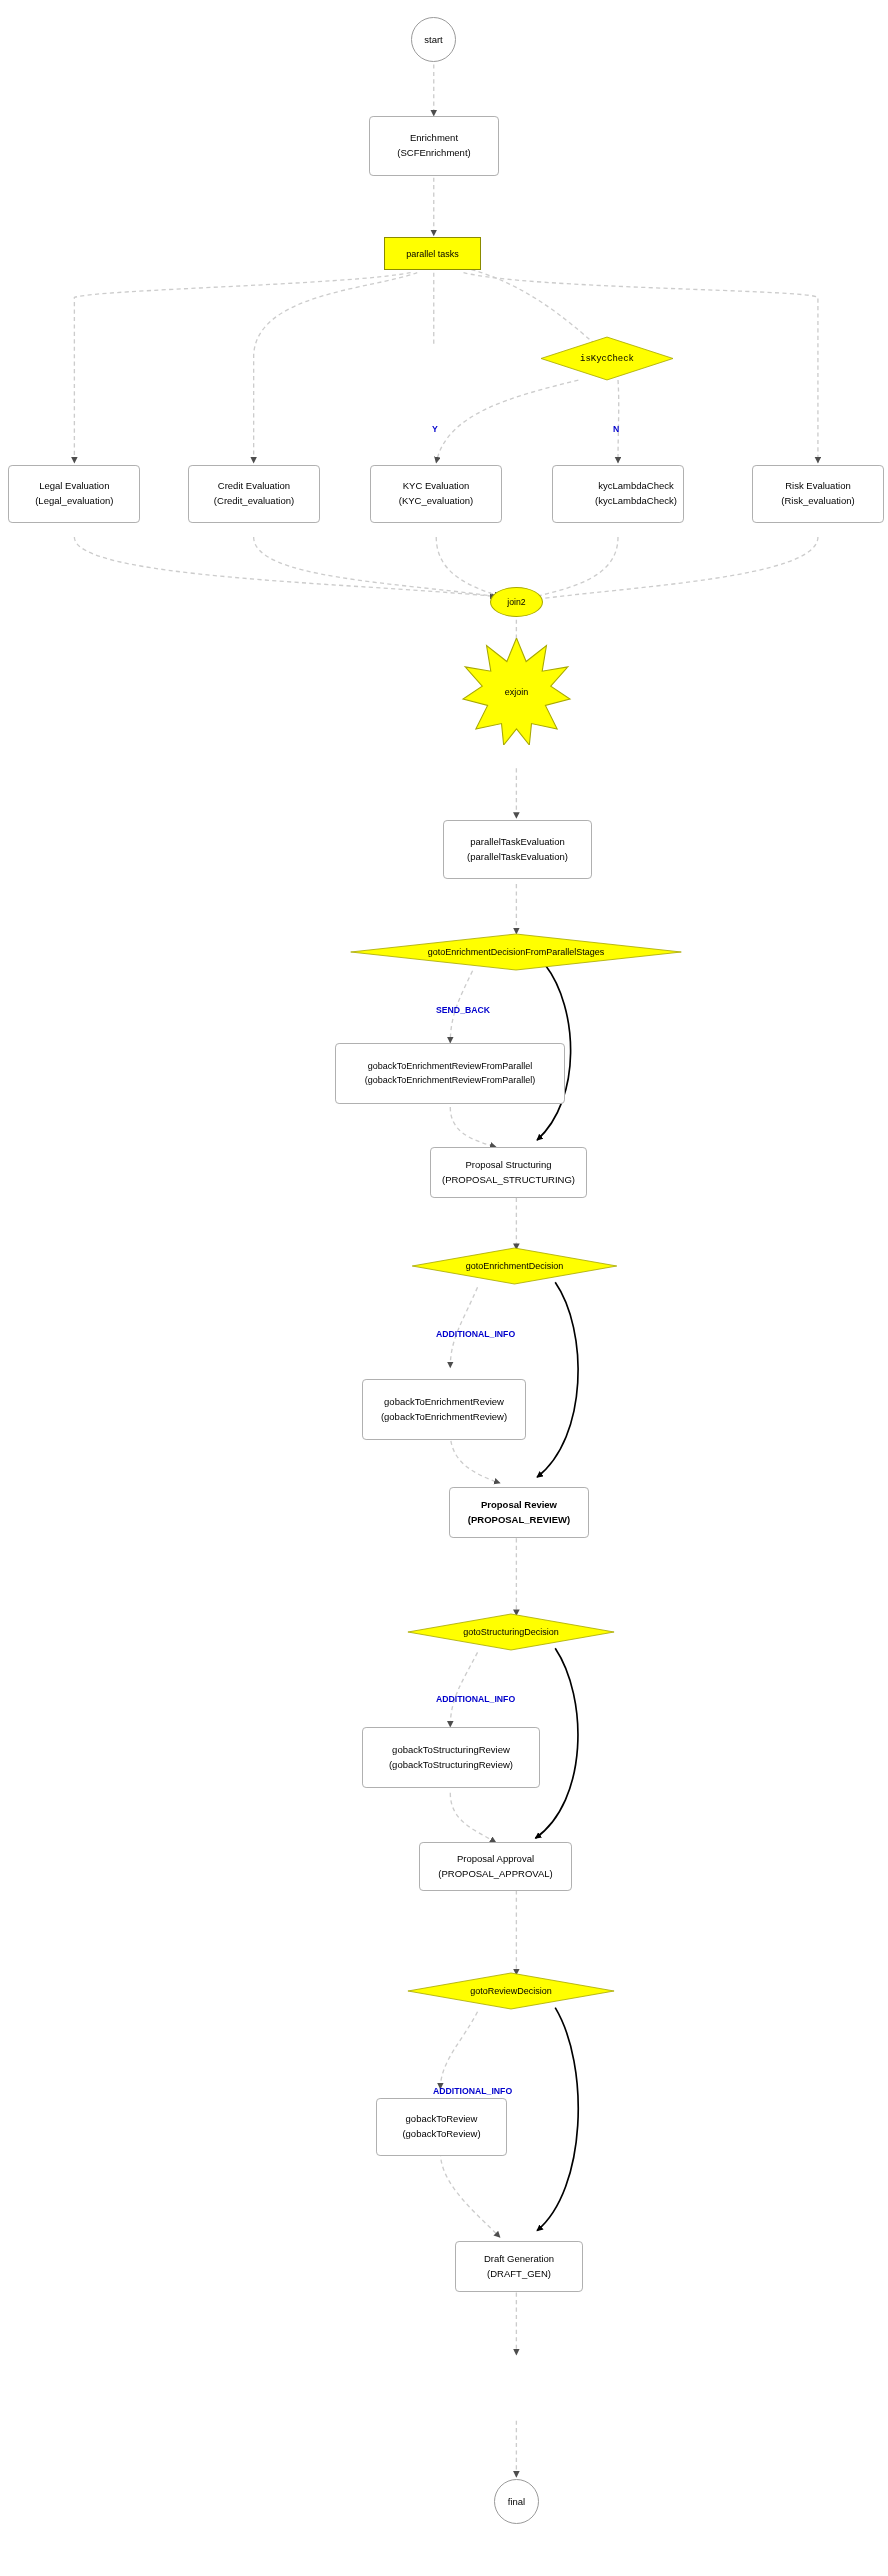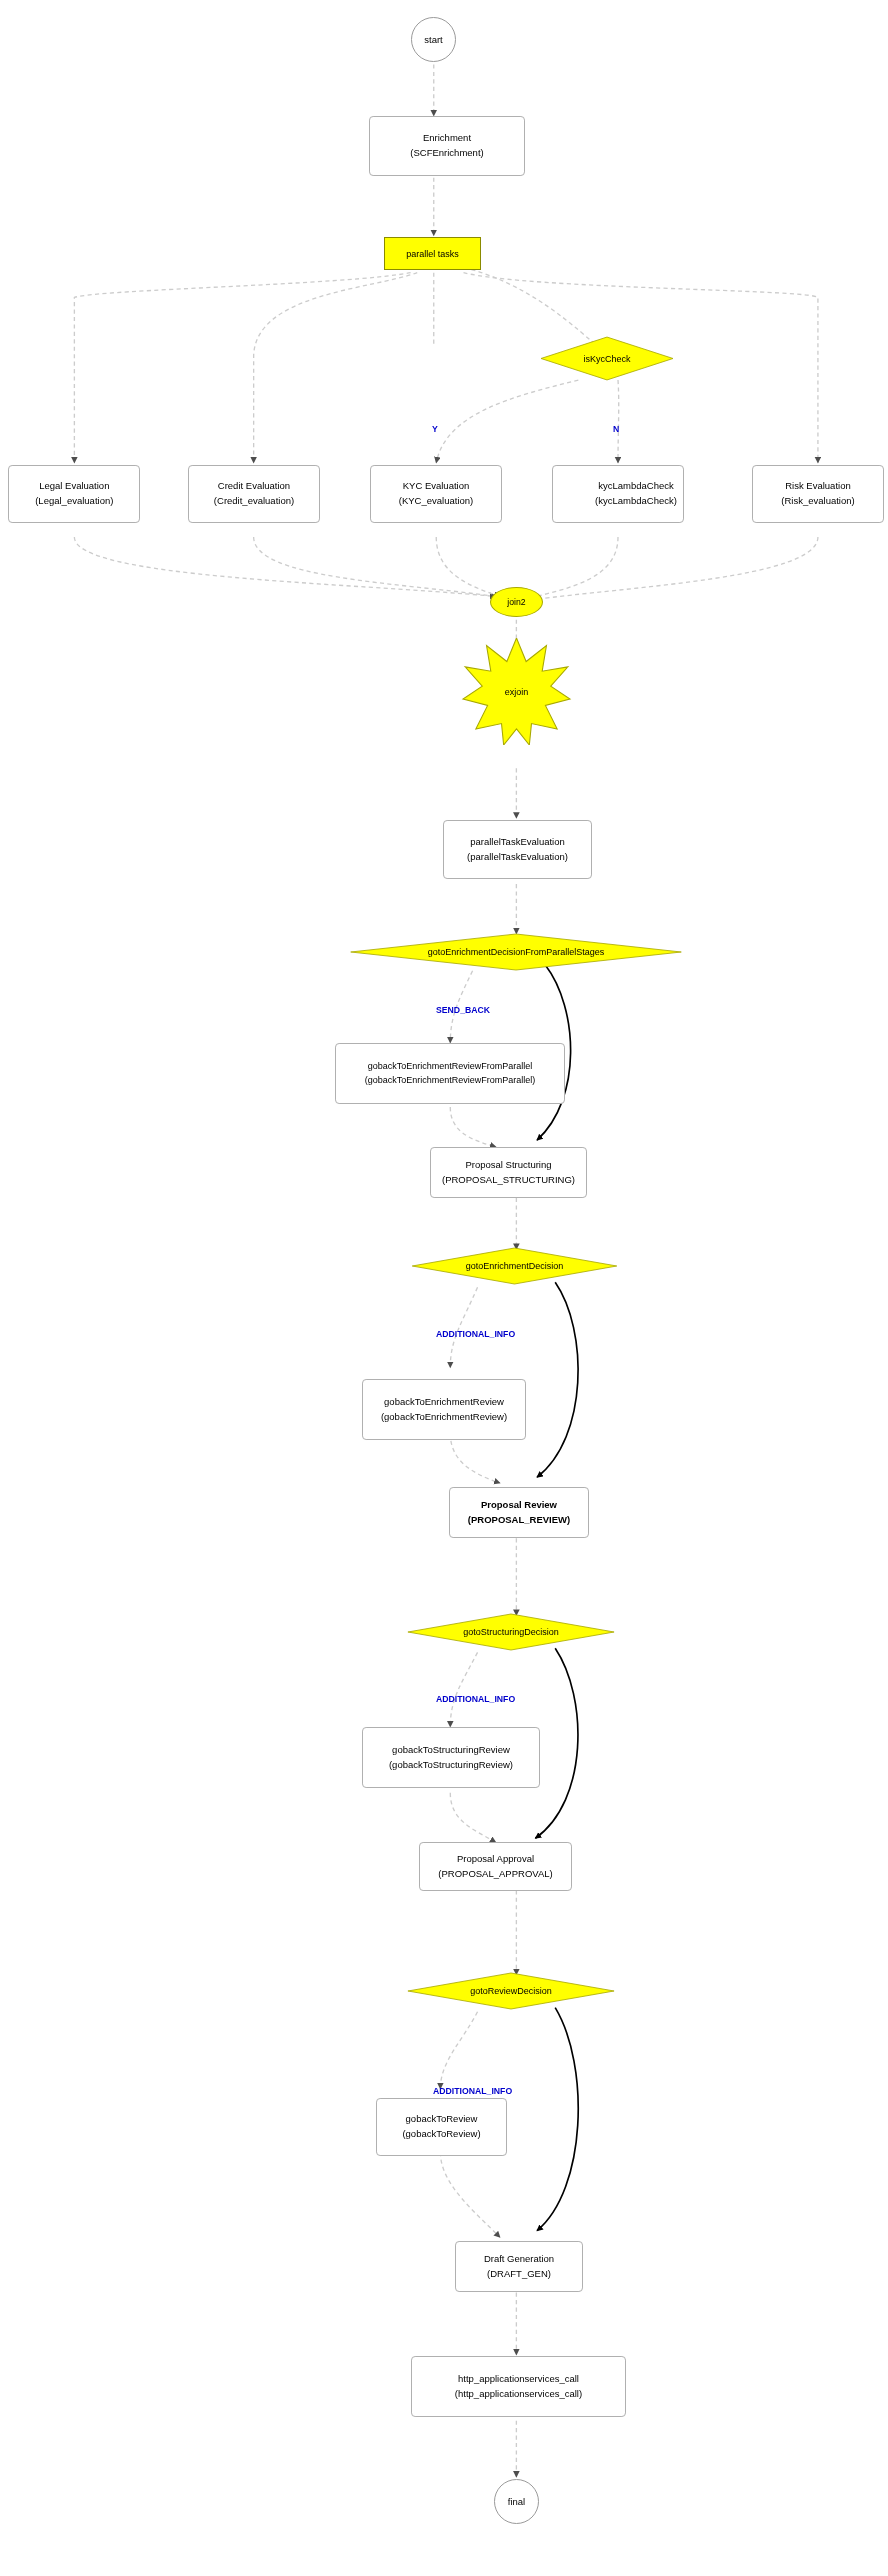--- a/index.html
+++ b/index.html
@@ -166,30 +166,30 @@
       <path d="M672,1552 C712,1610 712,1740 650,1788" marker-end="url(#ahb)"></path>
       <path d="M672,1995 C712,2055 712,2180 648,2225" marker-end="url(#ahb)"></path>
       <path d="M672,2430 C714,2500 710,2650 650,2700" marker-end="url(#ahb)"></path>
     </g>
   </svg>
 
   <div class="node circle" style="left:411px; top:16.5px; width:45px; height:45px;">
     <span>start</span>
   </div>
 
-  <div class="node task" style="left:369px; top:116px; width:156px; height:60px;">
+  <div class="node task" style="left:369px; top:116px; width:130px; height:60px;">
     <span class="l1">Enrichment</span>
     <span class="l2">(SCFEnrichment)</span>
   </div>
 
   <div class="node" style="left:384px; top:237px; width:97px; height:33px; background:#ffff00; border:0.8px solid #8a8a00; font-size:9px;">
     <span>parallel tasks</span>
   </div>
 
-  <div class="diamond-wrap" style="left:541px; top:337px; width:132px; height:43px;">
+  <div class="diamond-wrap" style="left:541px; top:337px; width:132px; height:43px;font-family:Liberation Mono, monospace;">
     <svg width="132" height="43" viewBox="0 0 160 52">
         <polygon points="80,0 160,26 80,52 0,26" fill="#ffff00" stroke="#a8a800" stroke-width="1"></polygon>
       </svg>
     <span class="dlabel">isKycCheck</span>
   </div>
 
   <div class="edge-label" style="left:432px; top:424px;">Y</div>
   <div class="edge-label" style="left:613px; top:424px;">N</div>
 
   <div class="node task" style="left:8.3px; top:465px; width:132px; height:58px;">
@@ -302,23 +302,19 @@
   <div class="node task" style="left:376px; top:2098px; width:131px; height:58px;">
     <span>gobackToReview</span>
     <span class="l2">(gobackToReview)</span>
   </div>
 
   <div class="node task" style="left:455px; top:2241px; width:128px; height:51px;">
     <span>Draft Generation</span>
     <span class="l2">(DRAFT_GEN)</span>
   </div>
 
-  <div class="node task" style="left:411px; top:2356px; width:215px; height:61px;">
-    <span>http_applicationservices_call</span>
-    <span class="l2">(http_applicationservices_call)</span>
-  </div>
 
   <div class="node circle" style="left:494px; top:2479px; width:45px; height:45px;">
     <span>final</span>
   </div>
 
 </div>
 
 
 </body></html>

